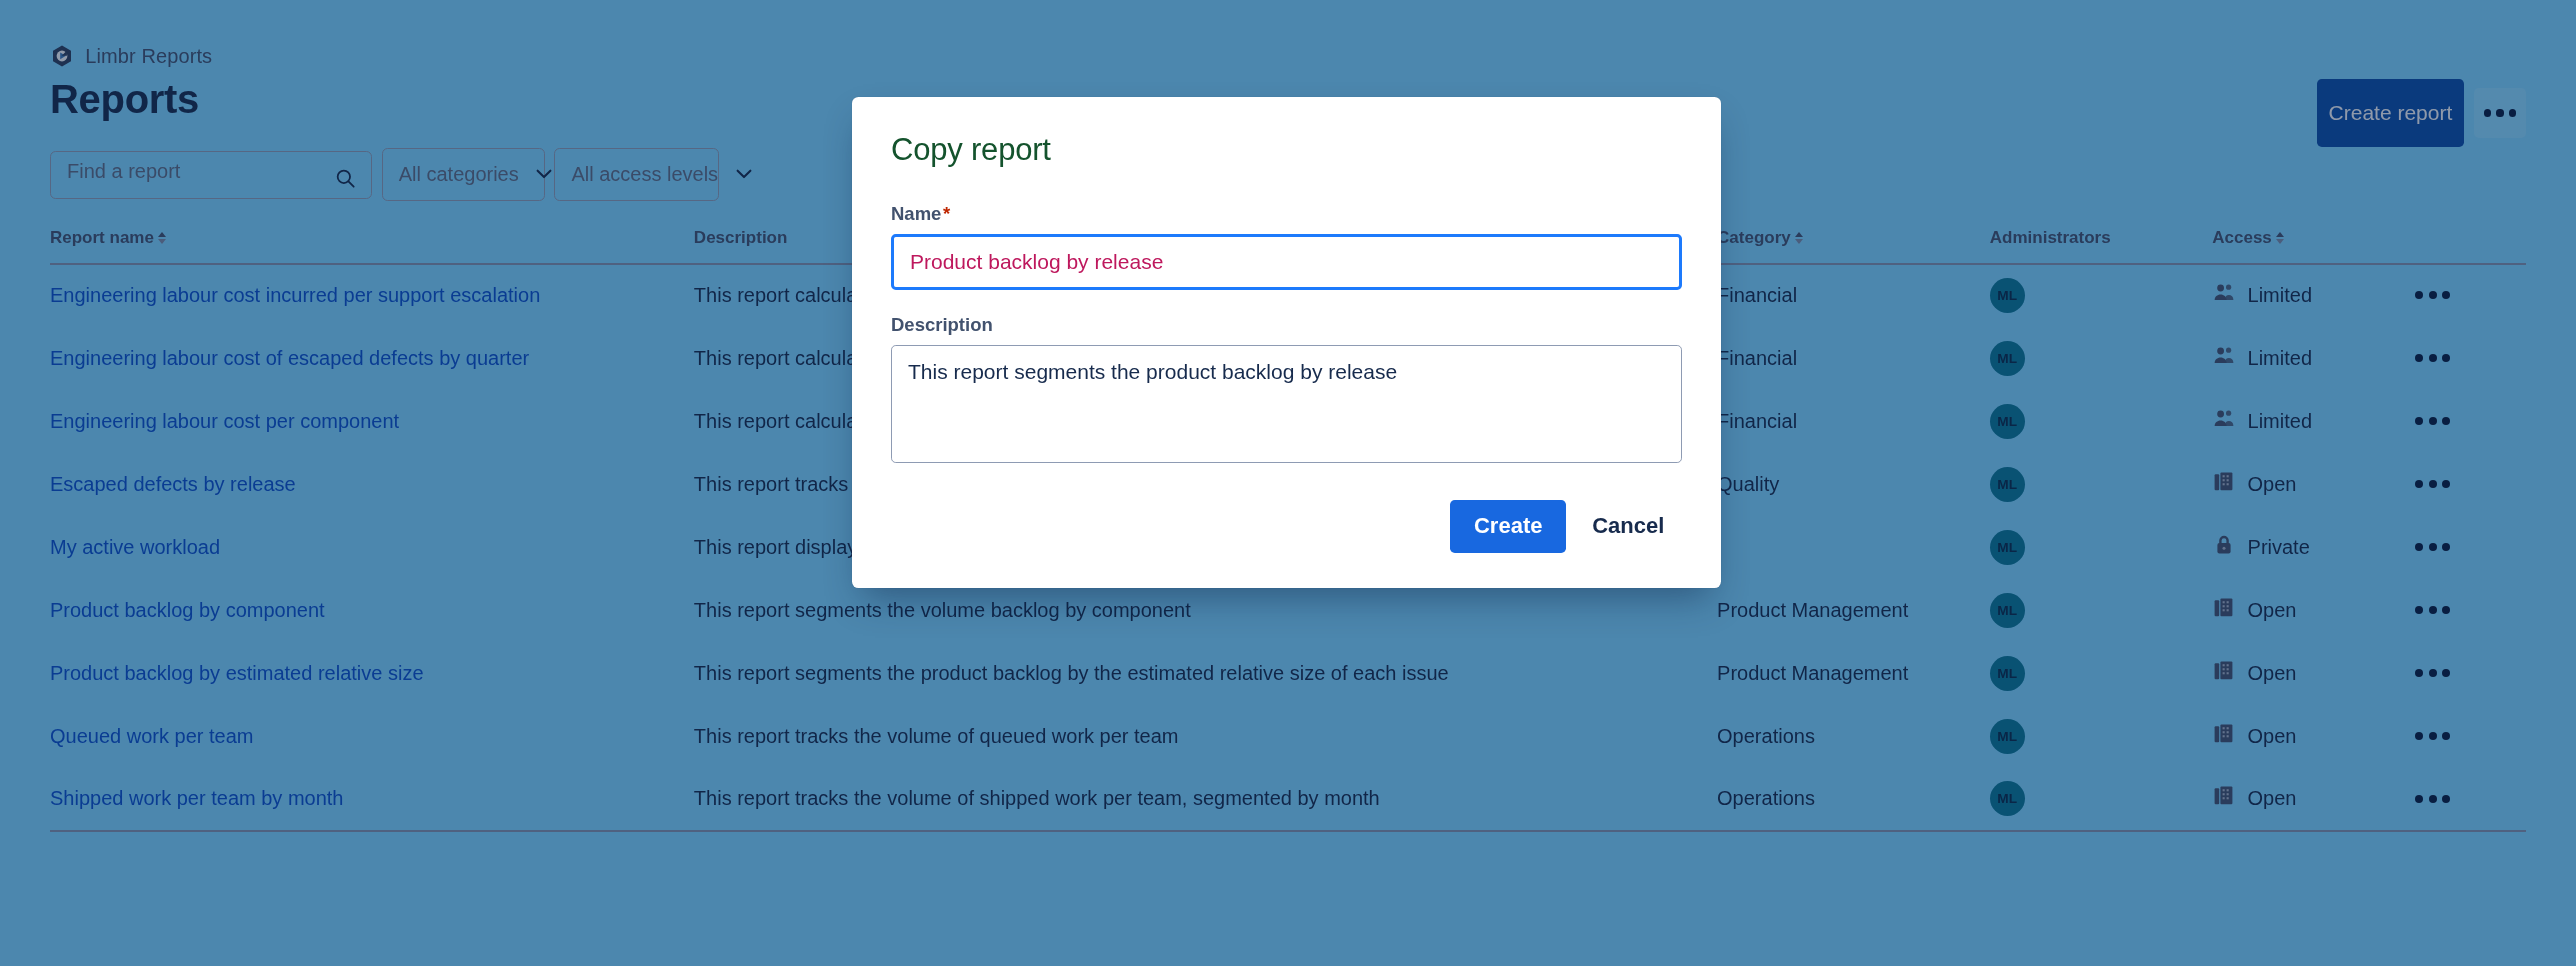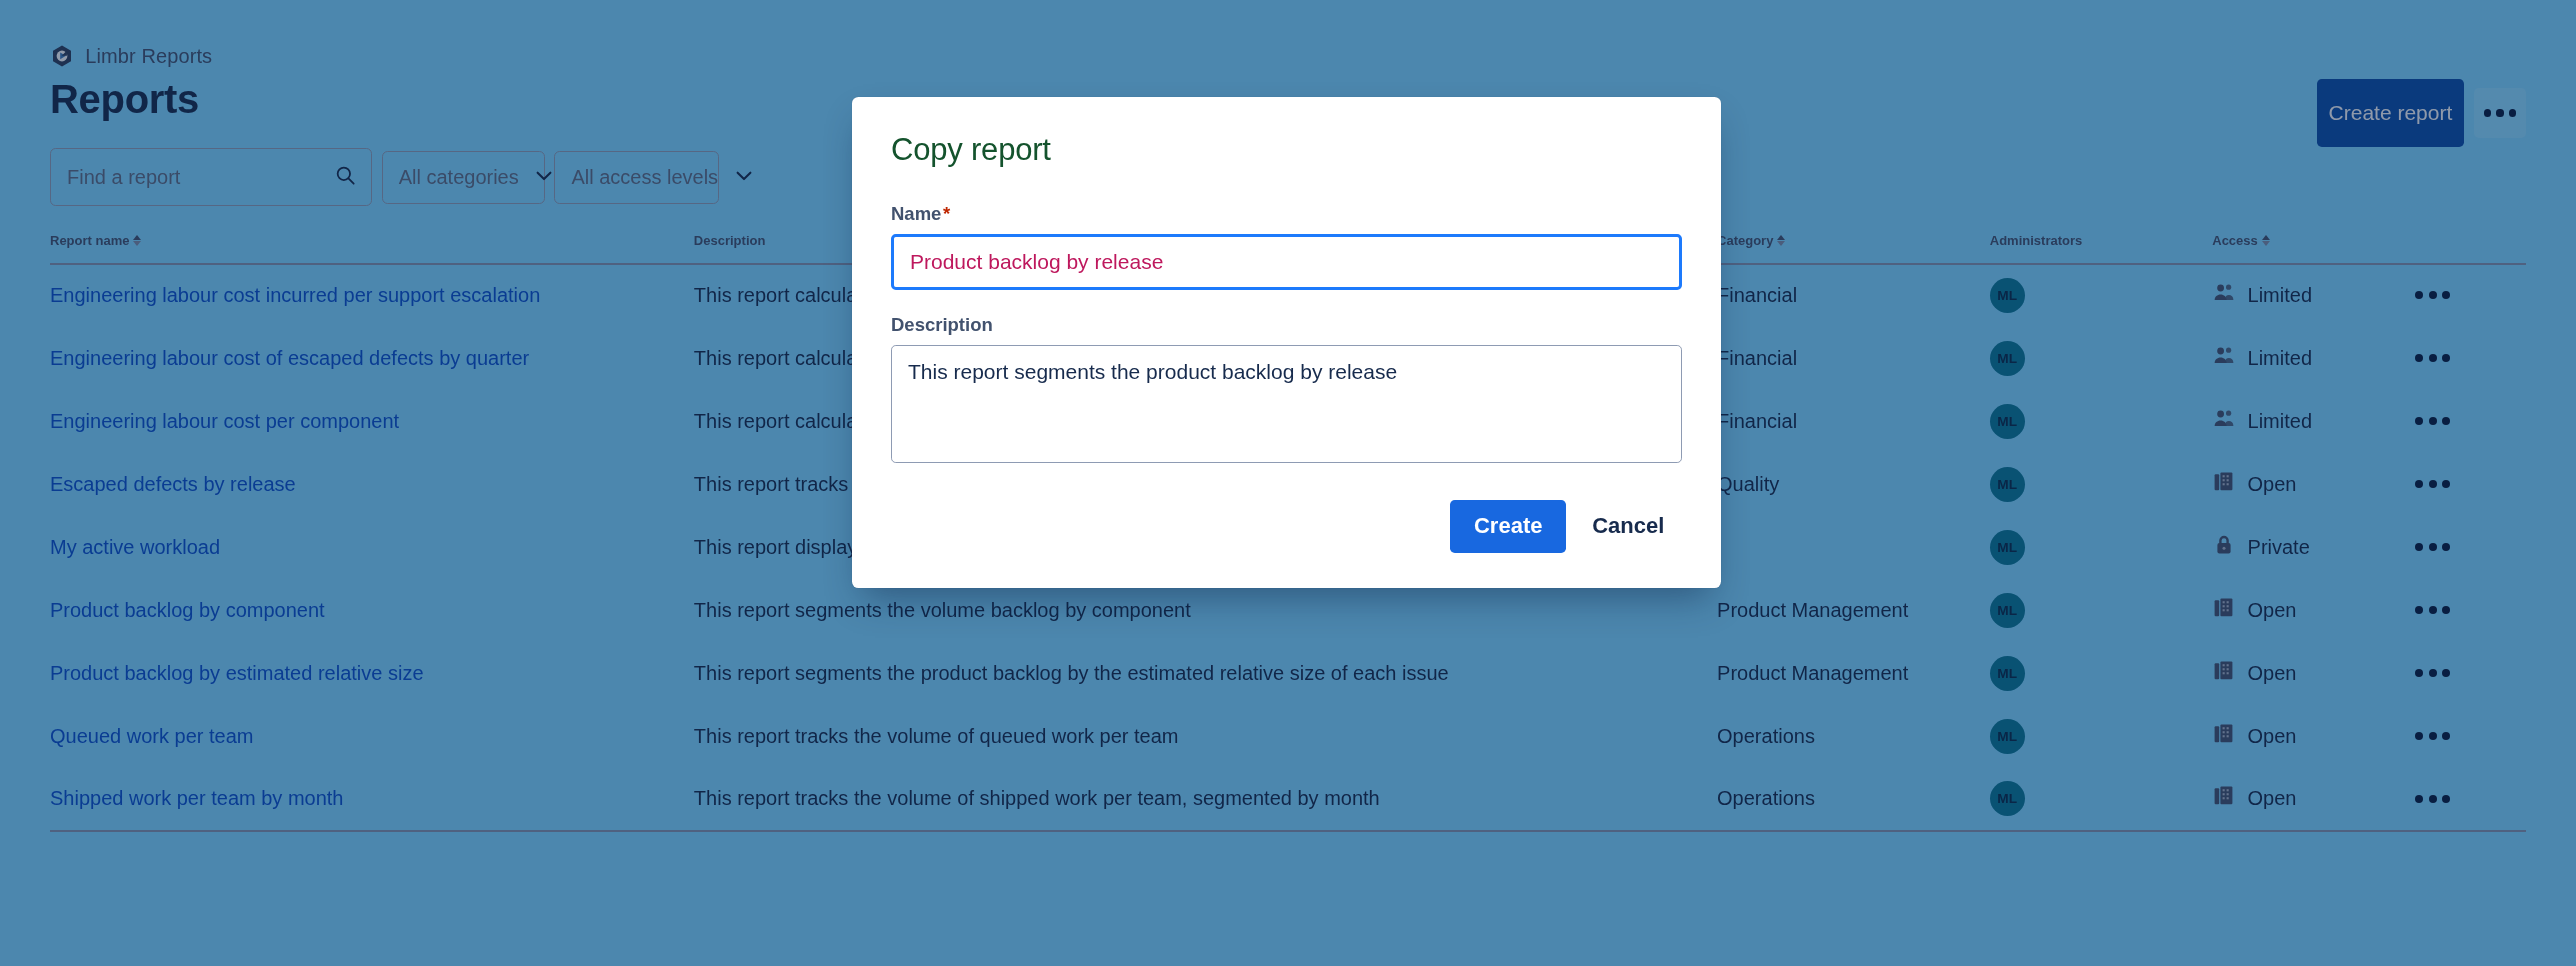--- a/index.html
+++ b/index.html
@@ -36,25 +36,25 @@
     margin: 9.7px 0 0 0; letter-spacing: -0.3px;
   }
 
   
   .toolbar {
     display: flex; align-items: center; gap: 9.7px;
     padding: 26px 50px 0 50px;
   }
   .search-box {
     position: relative;
-    width: 322px; height: 58px;
+    width: 322px; height: 48px;
     border: 1.6px solid #8E9BB3; border-radius: 5.6px;
     background: transparent;
-    display: flex; align-items: center;
-    padding: 16px 16px;
+    display: flex; align-items: flex-start;
+    padding: 8px 16px;
   }
   .search-box .ph { font-size: 20px; color: #5E6C84; }
   .search-icon { position: absolute; right: 14.5px; top: 15.3px; }
   .select-box {
     height: 53px; border: 1.6px solid #8E9BB3; border-radius: 5.6px;
     display: flex; align-items: center; justify-content: space-between;
     padding: 0 16px; gap: 17.7px;
   }
   .select-box .val { font-size: 20px; color: #5E6C84; white-space: nowrap; }
   .sel-cat { width: 163px; }
@@ -78,21 +78,21 @@
     display: flex; align-items: center; justify-content: center;
     gap: 5.6px; cursor: pointer;
   }
   .btn-more .dot { width: 7.2px; height: 7.2px; border-radius: 50%; background: #091E42; }
 
   
   .table-wrap { padding: 27px 50px 0 50px; }
   .tbl { width: 100%; border-collapse: collapse; table-layout: fixed; }
   .tbl thead th {
     text-align: left;
-    font-size: 13px; font-weight: 700; color: #42526E;
+    font-size: 17px; font-weight: 700; color: #42526E;
     padding: 0 0 14.5px 0;
     border-bottom: 2.4px solid #8292AC;
     white-space: nowrap;
   }
   .th-inner { display: inline-flex; align-items: center; gap: 4px; }
   .sort-arrows { display: inline-flex; flex-direction: column; gap: 1.6px; }
   .sort-arrows .up {
     width: 0; height: 0; border-left: 4.8px solid transparent;
     border-right: 4.8px solid transparent; border-bottom: 5.6px solid #42526E;
   }

